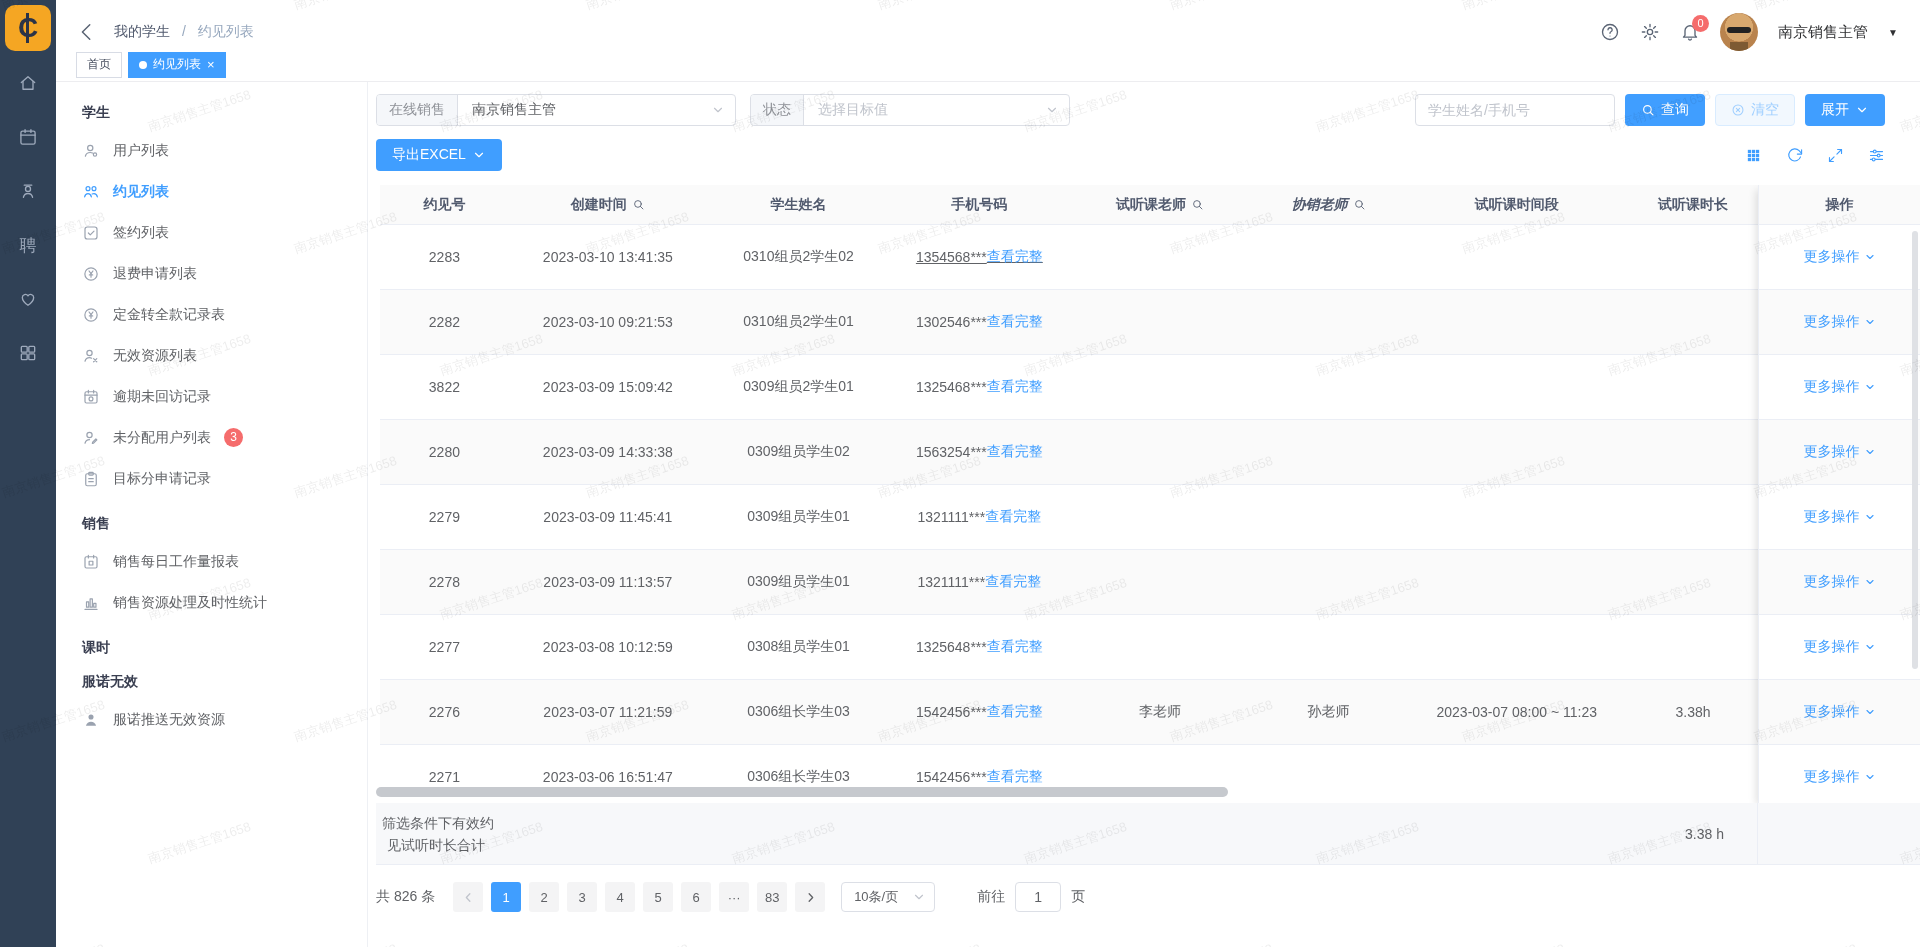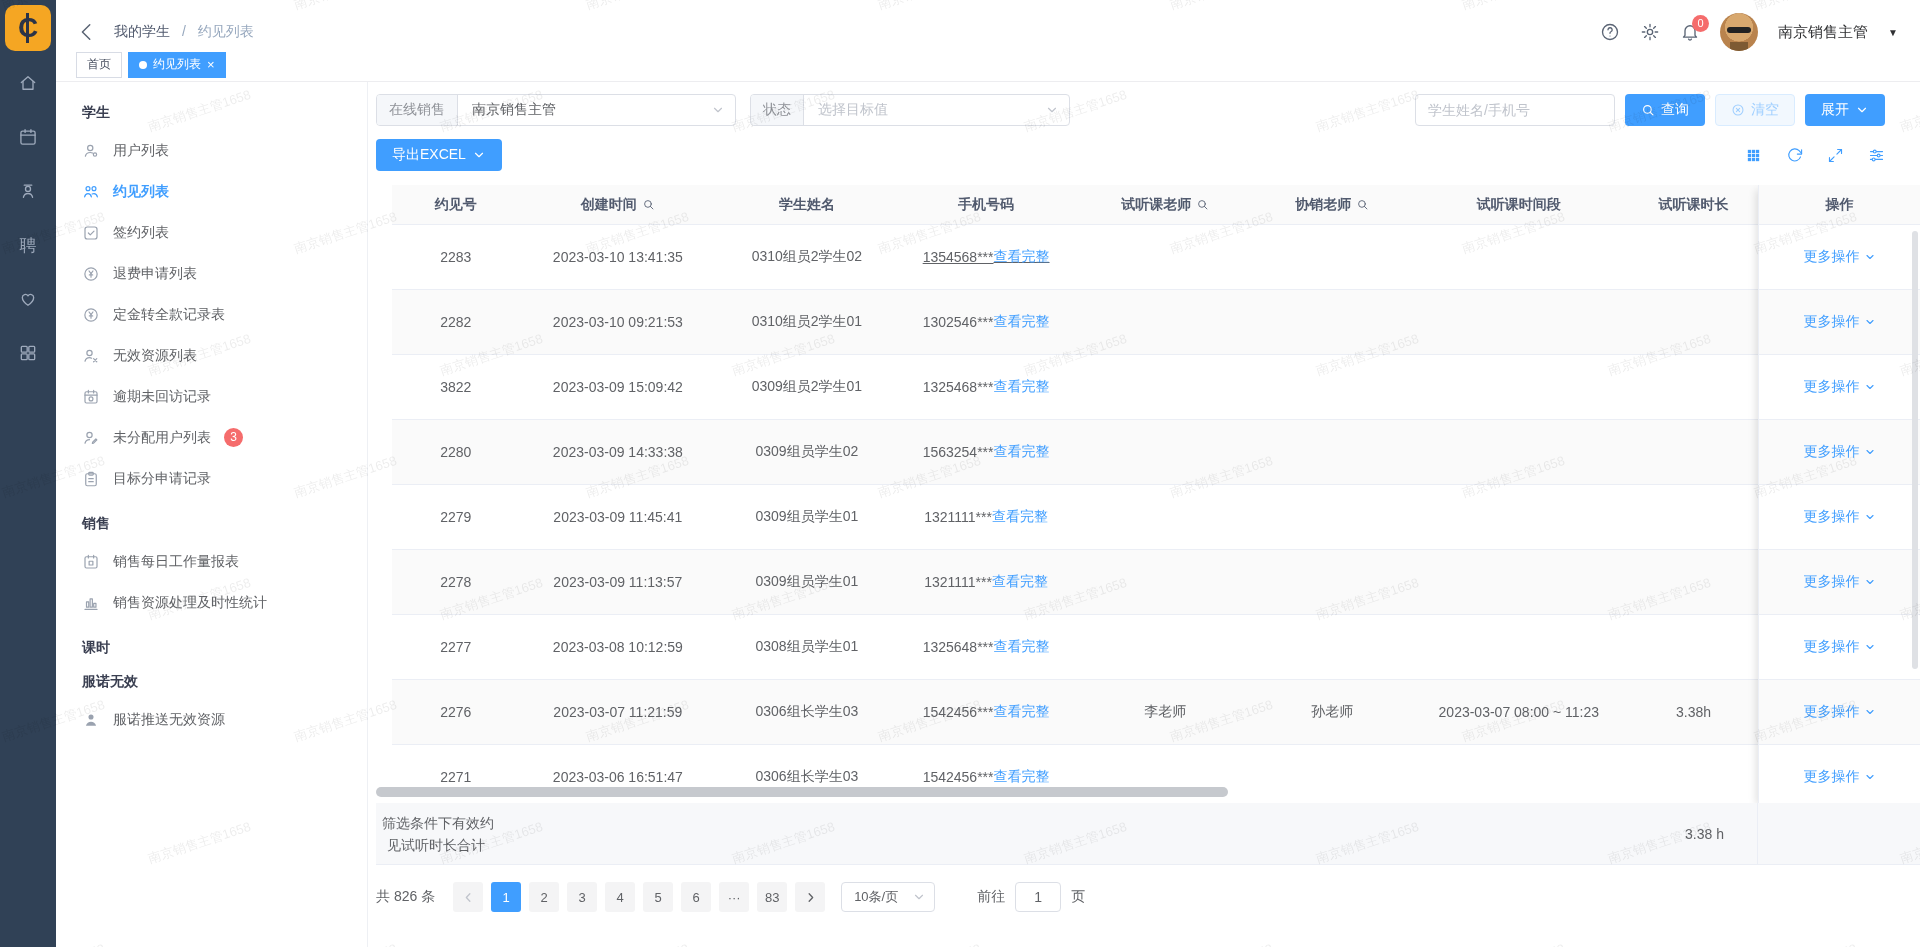--- a/index.html
+++ b/index.html
@@ -74,21 +74,21 @@
   .btn-plain { background:#f2f8fe; border-color:#d9ecff; color:#a0cfff; }
   .filter-row .btn { margin-left:10px; }
 
   .action-row { display:flex; align-items:center; margin:13px 35px 0 0; flex:0 0 32px; }
   .tools { margin-left:auto; display:flex; align-items:center; gap:24px; }
   .tool-ic { width:17px; height:17px; color:#409EFF; cursor:pointer; }
   .tool-ic svg { width:17px; height:17px; }
 
   
   .table-wrap { position:relative; margin-top:14px; height:618px; flex:0 0 618px; overflow:hidden; }
-  .t-main { position:absolute; left:16px; right:162px; top:0; }
+  .t-main { position:absolute; left:4px; right:162px; top:0; }
   .t-hrow { display:flex; height:40px; background:#fafafa; border-bottom:1px solid #ebeef5; }
   .th { display:flex; align-items:center; justify-content:center; gap:5px; font-weight:bold; color:#515a6e; font-size:14px; white-space:nowrap; overflow:hidden; }
   .th .m-ic { width:13px; height:13px; color:#515a6e; cursor:pointer; }
   .t-row { display:flex; height:65px; border-bottom:1px solid #ebeef5; background:#fff; }
   .t-row.striped { background:#fafafa; }
   .td { display:flex; align-items:center; justify-content:center; font-size:14px; color:#606266; white-space:nowrap; overflow:hidden; }
   .link { color:#409EFF; cursor:pointer; text-decoration:none; }
   .t-op { position:absolute; right:0; top:0; width:162px; background:#fff; border-left:1px solid #ebeef5; box-shadow:-7px 0 8px -5px rgba(0,0,0,0.12); }
   .t-op .t-hrow { justify-content:center; }
   .op-cell { height:65px; border-bottom:1px solid #ebeef5; display:flex; align-items:center; justify-content:center; gap:4px; background:#fff; }
@@ -478,21 +478,21 @@
                 </div>
                 <div class="th" style="width: 13.3%;">
                   <span>试听课老师</span>
                   <span class="m-ic">
                     <svg viewBox="0 0 24 24" fill="none" stroke="currentColor" stroke-width="1.6" stroke-linecap="round" stroke-linejoin="round">
                       <circle cx="11" cy="11" r="6.2"></circle>
                       <line x1="15.6" y1="15.6" x2="20.2" y2="20.2"></line>
                     </svg>
                   </span>
                 </div>
-                <div class="th" style="width: 11.143%;">
+                <div class="th" style="width: 11.143%; font-style: italic;">
                   <span>协销老师</span>
                   <span class="m-ic">
                     <svg viewBox="0 0 24 24" fill="none" stroke="currentColor" stroke-width="1.6" stroke-linecap="round" stroke-linejoin="round">
                       <circle cx="11" cy="11" r="6.2"></circle>
                       <line x1="15.6" y1="15.6" x2="20.2" y2="20.2"></line>
                     </svg>
                   </span>
                 </div>
                 <div class="th" style="width: 16.175%; align-items: center;">
                   <span>试听课时间段</span>

